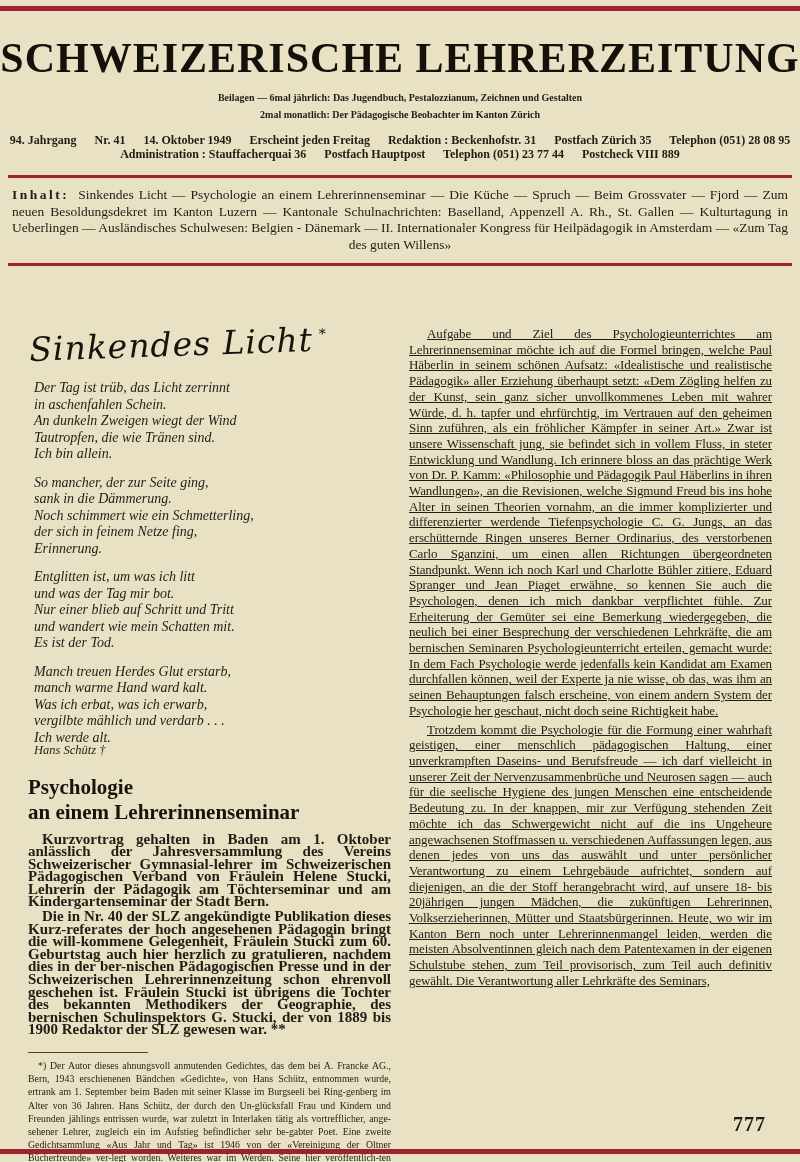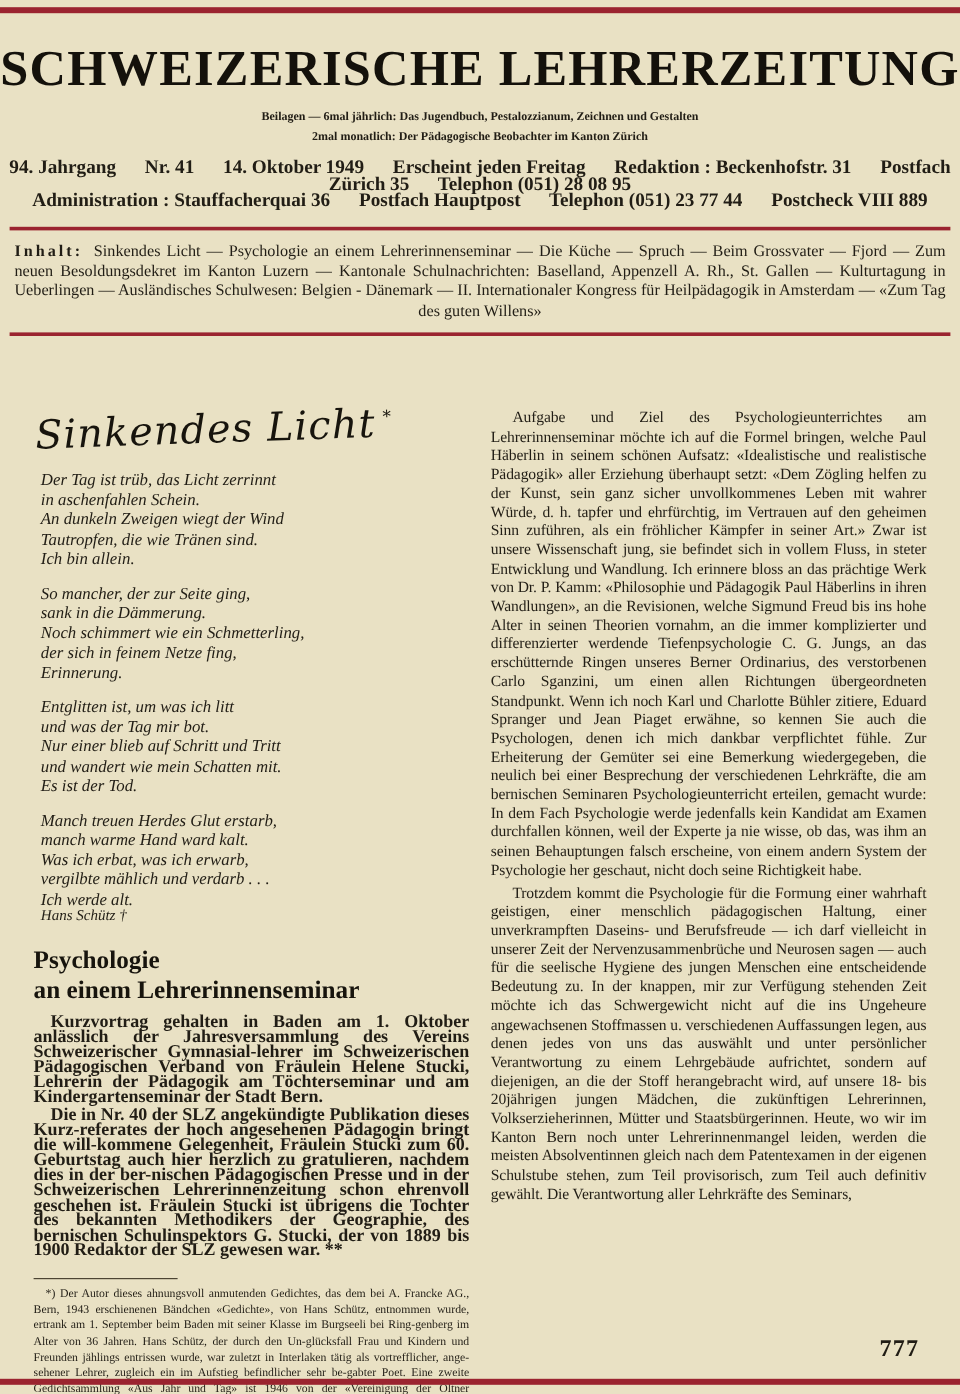--- a/index.html
+++ b/index.html
@@ -18,21 +18,21 @@
   .topbar{position:absolute; top:6px; left:0; right:0; height:5px; background:var(--accent);}
   .bottombar{position:absolute; bottom:8px; left:0; right:0; height:5px; background:var(--accent);}
 
   
   .masthead{text-align:center; padding-top:36px;}
   .masthead h1{
     font-size:42px; font-weight:bold; letter-spacing:1px; line-height:44px; color:#14110b;
   }
   .mast-sub{font-size:10px; font-weight:bold; line-height:17px;}
   .mast-sub.first{margin-top:9px;}
-  .mast-info{font-size:16px; font-weight:bold; line-height:14px; white-space:pre-wrap;}
+  .mast-info{font-size:12px; font-weight:bold; line-height:14px; white-space:pre-wrap;}
   .mast-info.first{margin-top:10px;}
 
   .rule{height:3px; background:var(--accent); margin:0 8px;}
   .rule.below-mast{margin-top:14px;}
 
   
   .inhalt{
     margin:0 8px; padding:9px 4px 10px 4px;
     font-size:13.5px; line-height:16.5px;
     text-align:justify; text-align-last:center;
@@ -68,20 +68,21 @@
   .intro + .intro{margin-top:2px;}
   .footnote-rule{width:120px; height:1px; background:#4c4433; margin:16px 0 6px 0;}
   .footnote{
     font-size:9.8px; line-height:13.2px; text-align:justify; text-indent:10px;
   }
 
   
   .body-par{
     font-size:13px; line-height:15.7px; text-align:justify; text-indent:18px;
     letter-spacing:-0.1px;
+    text-decoration:underline;
   }
   .body-par + .body-par{margin-top:3px;}
 
   .page-number{
     position:absolute; right:34px; bottom:26px;
     font-size:20px; font-weight:bold; letter-spacing:1px;
   }
 </style>
 </head>
 <body>

